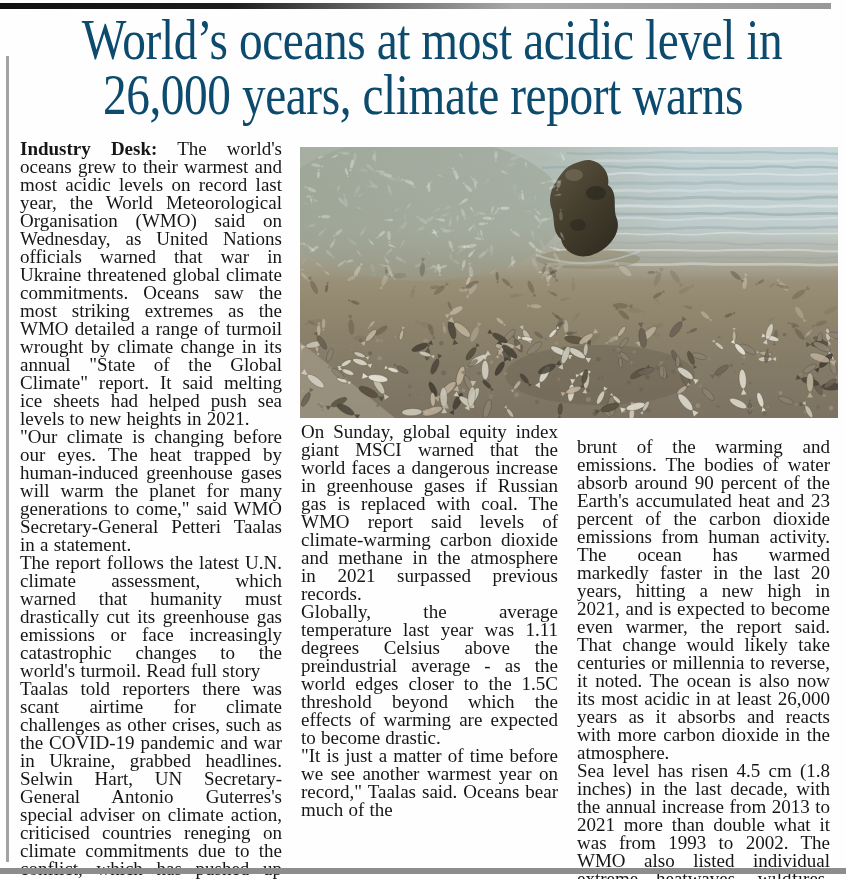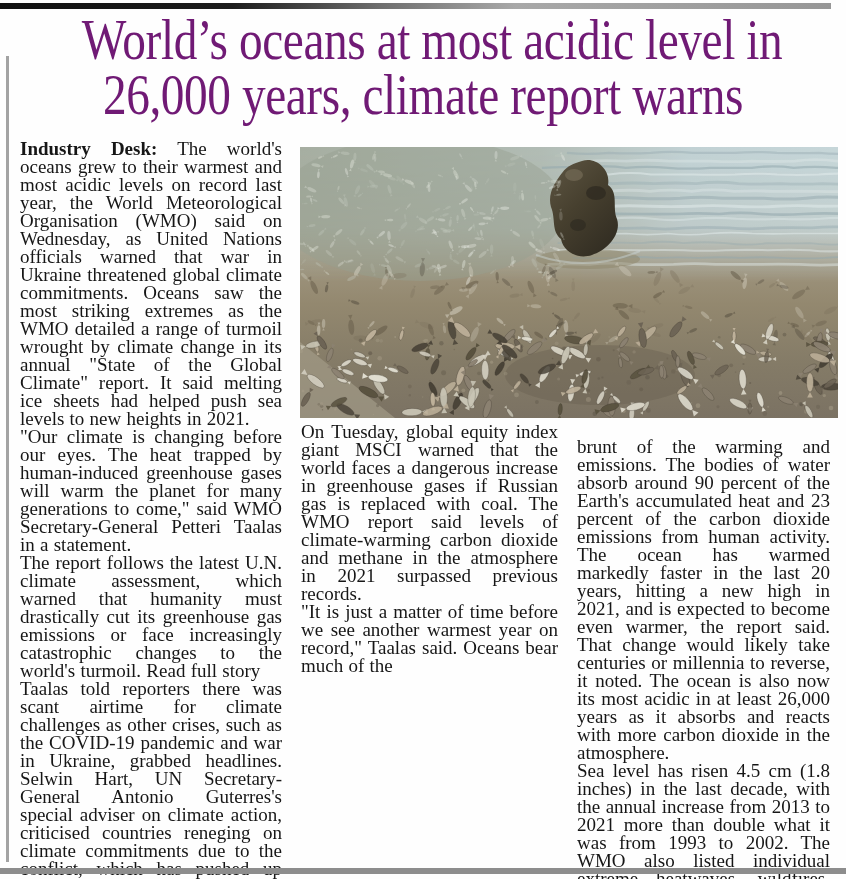--- a/index.html
+++ b/index.html
@@ -12,21 +12,21 @@
     background:linear-gradient(to right,#101010 0%,#1c1c1c 28%,#6f6f6f 46%,#a8a8a8 62%,#979797 100%);
   }
   .left-rule{
     position:absolute;left:6px;top:56px;width:3px;height:806px;background:#a3a3a3;
   }
   .bottom-rule{
     position:absolute;left:0;top:868px;width:846px;height:6px;background:#8d8d8d;
   }
   .headline{
     position:absolute;left:12px;top:12px;width:822px;margin:0;
-    text-align:center;font-weight:normal;color:#701a75;
+    text-align:center;font-weight:normal;color:#0c4a6e;
   }
   .hl-line{
     display:block;white-space:nowrap;font-size:57px;line-height:55px;
     transform:scaleX(0.83);transform-origin:50% 50%;letter-spacing:-0.5px;
   }
   .col{
     position:absolute;text-align:justify;font-size:19px;line-height:18px;
     word-spacing:0.5px;
   }
   .col p{margin:0;padding:0;}
@@ -1781,21 +1781,22 @@
           </g>
           <g transform="translate(536.7,188.7) rotate(195)" opacity="0.97">
             <ellipse cx="0" cy="0" rx="8.6" ry="3.1" fill="#8c8272" stroke="rgba(50,45,36,0.45)" stroke-width="0.6"></ellipse>
             <path d="M8.6,0 L13.4,-2.5 L13.4,2.5 Z" fill="#8c8272"></path>
           </g>
         </g>
     </svg>
   </div>
 
   <div class="col col-mid">
-    <p>On Tuesday, global equity index giant MSCI warned that the world faces a dangerous increase in greenhouse gases if Russian gas is replaced with coal. The WMO report said levels of climate-warming carbon dioxide and methane in the atmosphere in 2021 surpassed previous records.</p>
+    <p>On Sunday, global equity index giant MSCI warned that the world faces a dangerous increase in greenhouse gases if Russian gas is replaced with coal. The WMO report said levels of climate-warming carbon dioxide and methane in the atmosphere in 2021 surpassed previous records.</p>
+    <p>Globally, the average temperature last year was 1.11 degrees Celsius above the preindustrial average - as the world edges closer to the 1.5C threshold beyond which the effects of warming are expected to become drastic.</p>
     <p>"It is just a matter of time before we see another warmest year on record," Taalas said. Oceans bear much of the</p>
   </div>
 
   <div class="col col-right">
     <p>brunt of the warming and emissions. The bodies of water absorb around 90 percent of the Earth's accumulated heat and 23 percent of the carbon dioxide emissions from human activity. The ocean has warmed markedly faster in the last 20 years, hitting a new high in 2021, and is expected to become even warmer, the report said. That change would likely take centuries or millennia to reverse, it noted. The ocean is also now its most acidic in at least 26,000 years as it absorbs and reacts with more carbon dioxide in the atmosphere.</p>
     <p>Sea level has risen 4.5 cm (1.8 inches) in the last decade, with the annual increase from 2013 to 2021 more than double what it was from 1993 to 2002. The WMO also listed individual extreme heatwaves, wildfires, floods and other climate-linked disasters around the world, noting reports of more than $100 billion in damages.</p>
   </div>
 
   <div class="bottom-rule"></div>
 </div>

